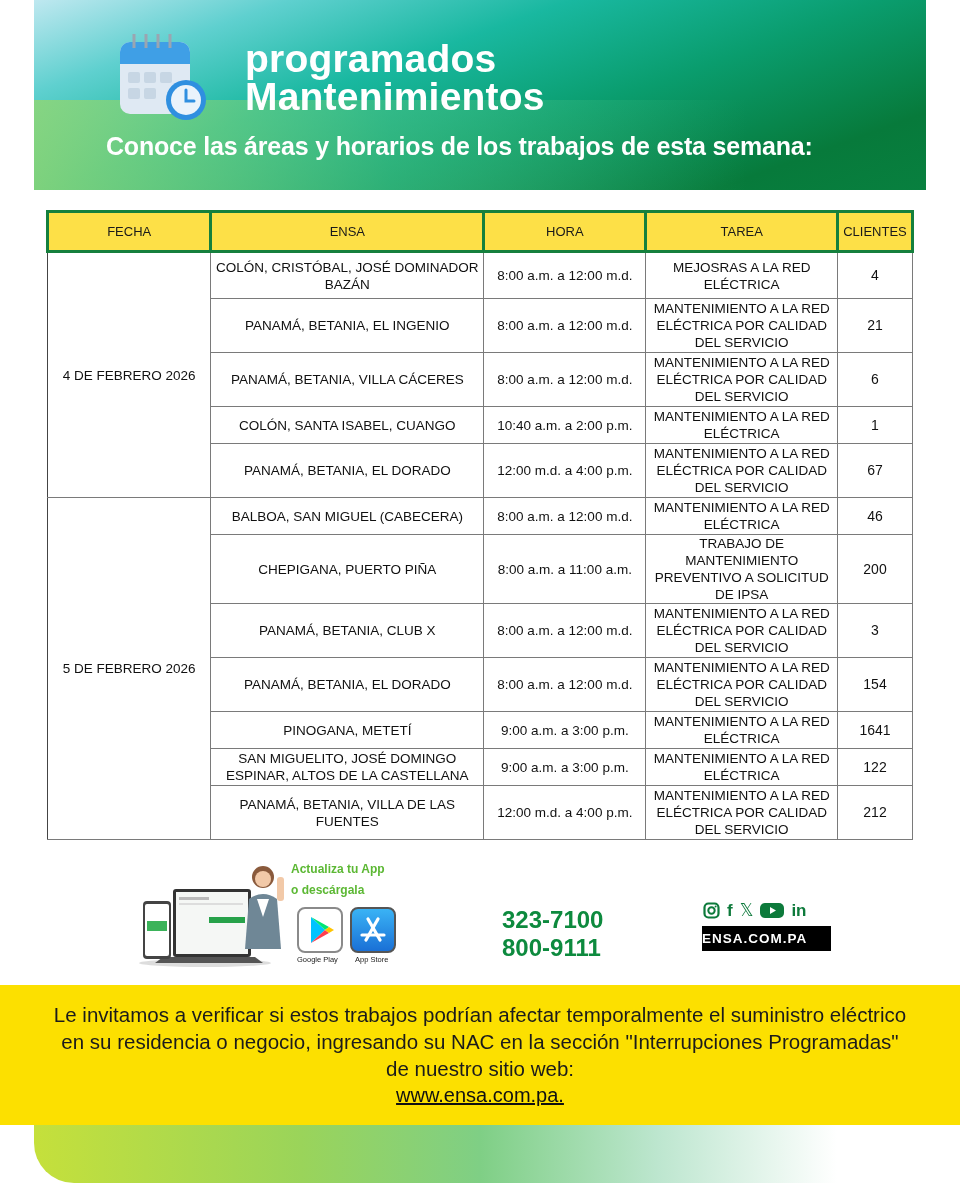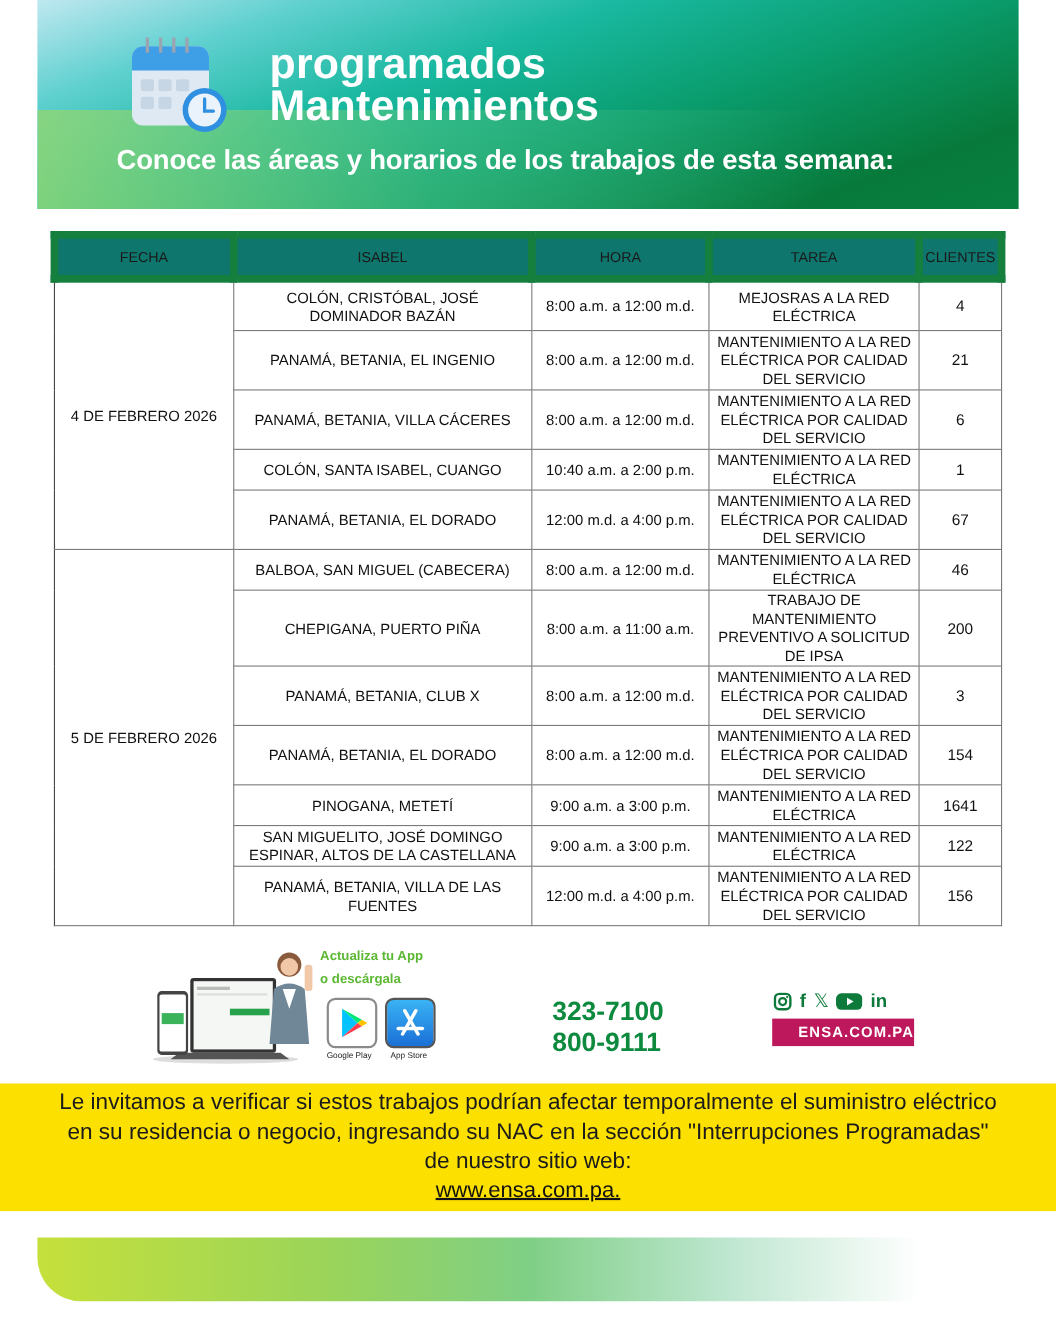--- a/index.html
+++ b/index.html
@@ -23,22 +23,22 @@
   }
   .banner-subtitle {
     position: absolute; left: 72px; top: 132px; z-index: 2; width: 810px;
     color: #fff; font-weight: bold; font-size: 25px; letter-spacing: -0.2px; white-space: nowrap;
   }
 
   
   .table-wrap { position: absolute; left: 46px; top: 210px; width: 868px; }
   table { width: 100%; border-collapse: collapse; font-family: "Liberation Sans Narrow", "Liberation Sans", sans-serif; }
   th {
-    background: #0f766e; color: #1a1a1a; font-weight: normal; font-size: 13px;
-    height: 40px; border: 7px solid #15803d; text-align: center;
+    background: #fde047; color: #1a1a1a; font-weight: normal; font-size: 13px;
+    height: 40px; border: 3px solid #15803d; text-align: center;
   }
   td {
     border: 1px solid #7a7a7a; font-size: 13.5px; text-align: center; vertical-align: middle;
     line-height: 17px; color: #111; padding: 0 4px;
   }
   td.date { font-size: 13.5px; border-left: 1px solid #444; }
   td.num { font-size: 14px; }
   col.c1 { width: 164px; } col.c2 { width: 274px; } col.c3 { width: 163px; } col.c4 { width: 192px; } col.c5 { width: 75px; }
 
   
@@ -50,28 +50,28 @@
   .store { position: absolute; top: 52px; width: 46px; height: 46px; border-radius: 8px; }
   .store.gp { left: 162px; background: #fff; border: 2px solid #8a8a8a; }
   .store.as { left: 215px; background: linear-gradient(180deg, #3ab3f5, #1a70d6); border: 2px solid #555; }
   .store-label { position: absolute; top: 100px; font-size: 7.5px; font-weight: normal; color: #222; }
   .phones {
     position: absolute; left: 367px; top: 51px; color: #0d8a3e; font-weight: bold; font-size: 24px; line-height: 28px;
   }
   .socials { position: absolute; left: 568px; top: 45px; display: flex; gap: 7px; align-items: center; }
   .socials span { color: #0d7a3b; font-weight: bold; font-size: 17px; }
   .site-badge {
-    position: absolute; left: 567px; top: 71px; width: 129px; height: 25px; background: #be185d;
-    color: #fff; font-weight: bold; font-size: 13.5px; letter-spacing: 1px; text-align: right; line-height: 25px;
+    position: absolute; left: 567px; top: 71px; width: 129px; height: 25px; background: #000000;
+    color: #fff; font-weight: bold; font-size: 13.5px; letter-spacing: 1px; text-align: left; line-height: 25px;
   }
 
   
   .notice {
-    position: absolute; left: 0; top: 985px; width: 960px; height: 116px; background: #fce000;
-    text-align: center; padding-top: 3px; color: #1b1b1b;
+    position: absolute; left: 0; top: 985px; width: 960px; height: 140px; background: #fce000;
+    text-align: center; padding-top: 16px; color: #1b1b1b;
   }
   .notice p { font-size: 20.5px; line-height: 27px; width: 860px; margin: 0 auto; }
   .notice a { font-weight: normal; color: #111; text-decoration: underline; font-size: 20px; line-height: 27px; }
   .bottom-swoosh {
     position: absolute; left: 34px; top: 1125px; width: 892px; height: 58px;
     border-bottom-left-radius: 40px;
     background: linear-gradient(90deg, #c5e03b 0%, #9ad45a 30%, #7fcf85 50%, #bde6cf 70%, #ffffff 90%);
   }
 </style>
 </head>
@@ -110,21 +110,21 @@
     <colgroup>
         <col class="c1">
         <col class="c2">
         <col class="c3">
         <col class="c4">
         <col class="c5">
       </colgroup>
     <thead>
       <tr>
         <th>FECHA</th>
-        <th>ISABEL</th>
+        <th>ENSA</th>
         <th>HORA</th>
         <th>TAREA</th>
         <th>CLIENTES</th>
       </tr>
     </thead>
     <tbody>
 
       <tr style="height:47px">
         <td class="date" rowspan="5">4 DE FEBRERO 2026</td>
         <td>COLÓN, CRISTÓBAL, JOSÉ DOMINADOR BAZÁN</td>
@@ -191,21 +191,21 @@
       <tr style="height:37px">
         <td>SAN MIGUELITO, JOSÉ DOMINGO ESPINAR, ALTOS DE LA CASTELLANA</td>
         <td>9:00 a.m. a 3:00 p.m.</td>
         <td>MANTENIMIENTO A LA RED ELÉCTRICA</td>
         <td class="num">122</td>
       </tr>
       <tr style="height:54px">
         <td>PANAMÁ, BETANIA, VILLA DE LAS FUENTES</td>
         <td>12:00 m.d.  a 4:00 p.m.</td>
         <td>MANTENIMIENTO A LA RED ELÉCTRICA POR CALIDAD DEL SERVICIO</td>
-        <td class="num">156</td>
+        <td class="num">212</td>
       </tr>
     </tbody>
   </table>
 </div>
 
 <div class="promo">
   <svg class="devices" viewBox="0 0 155 110">
     <ellipse cx="70" cy="104" rx="66" ry="4" fill="#ddd"></ellipse>
     <path d="M28 98 L120 98 L128 104 L20 104 Z" fill="#555"></path>
     <rect x="38" y="30" width="78" height="68" rx="3" fill="#333"></rect>

